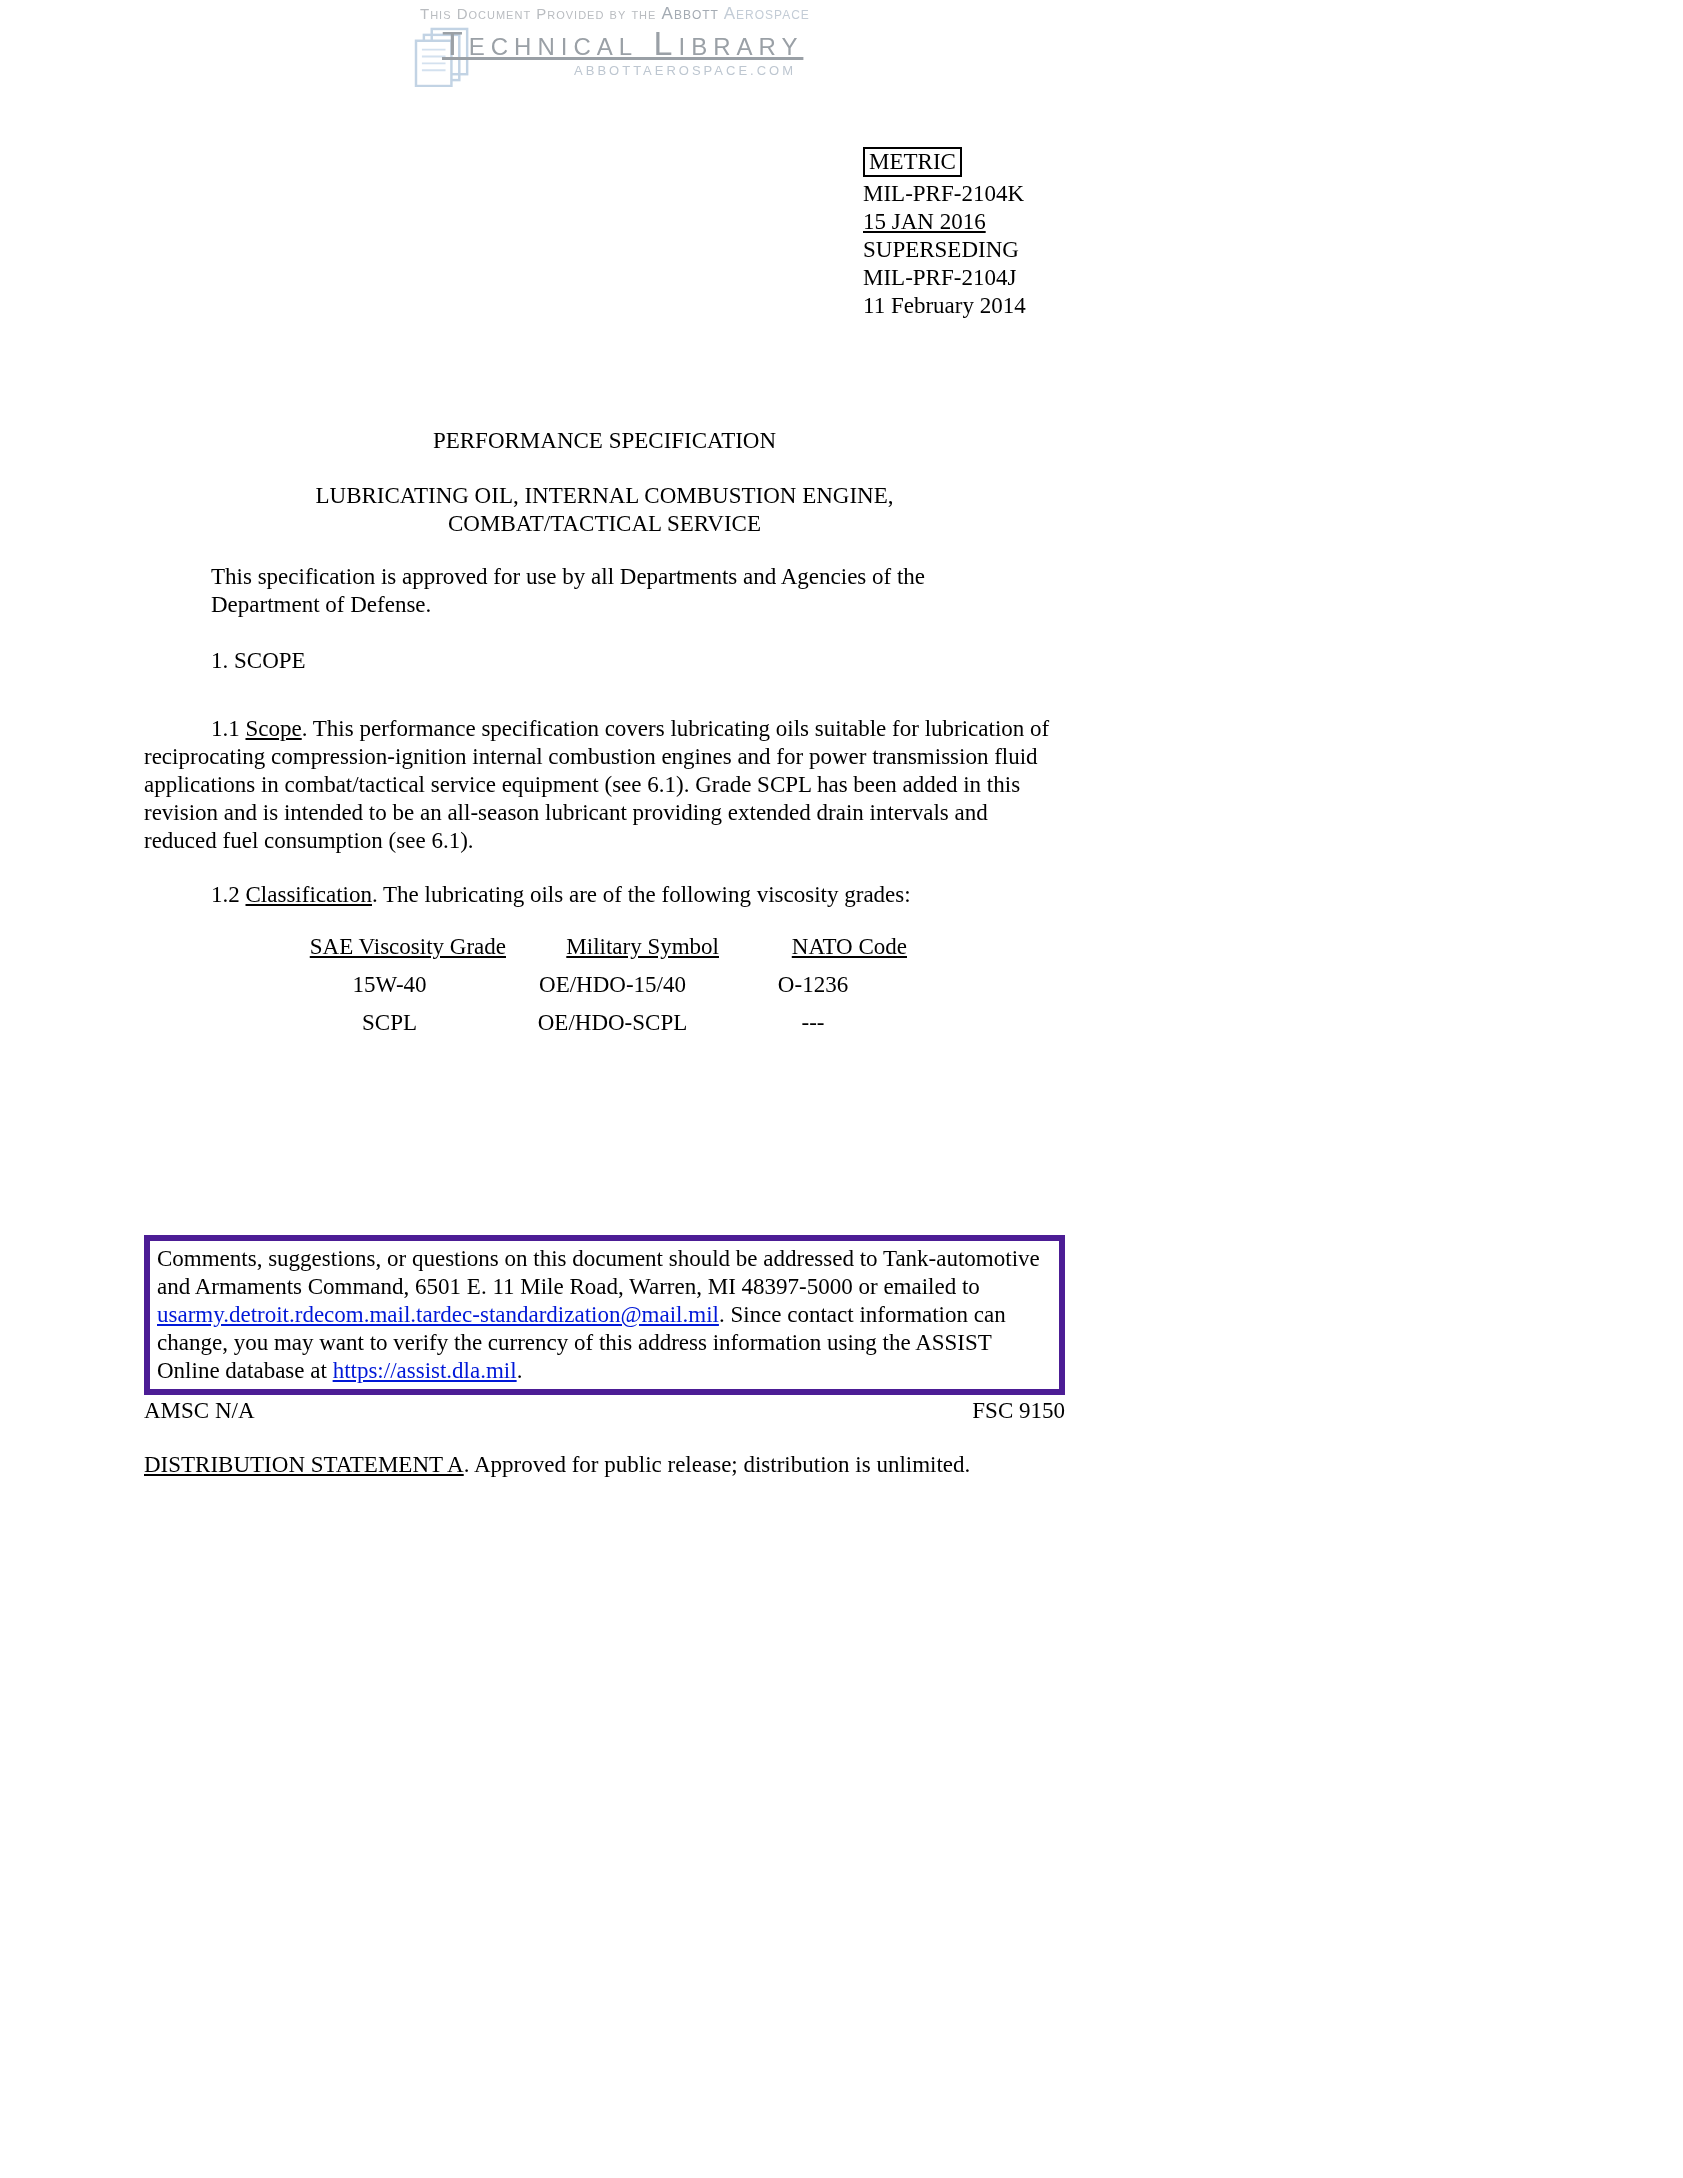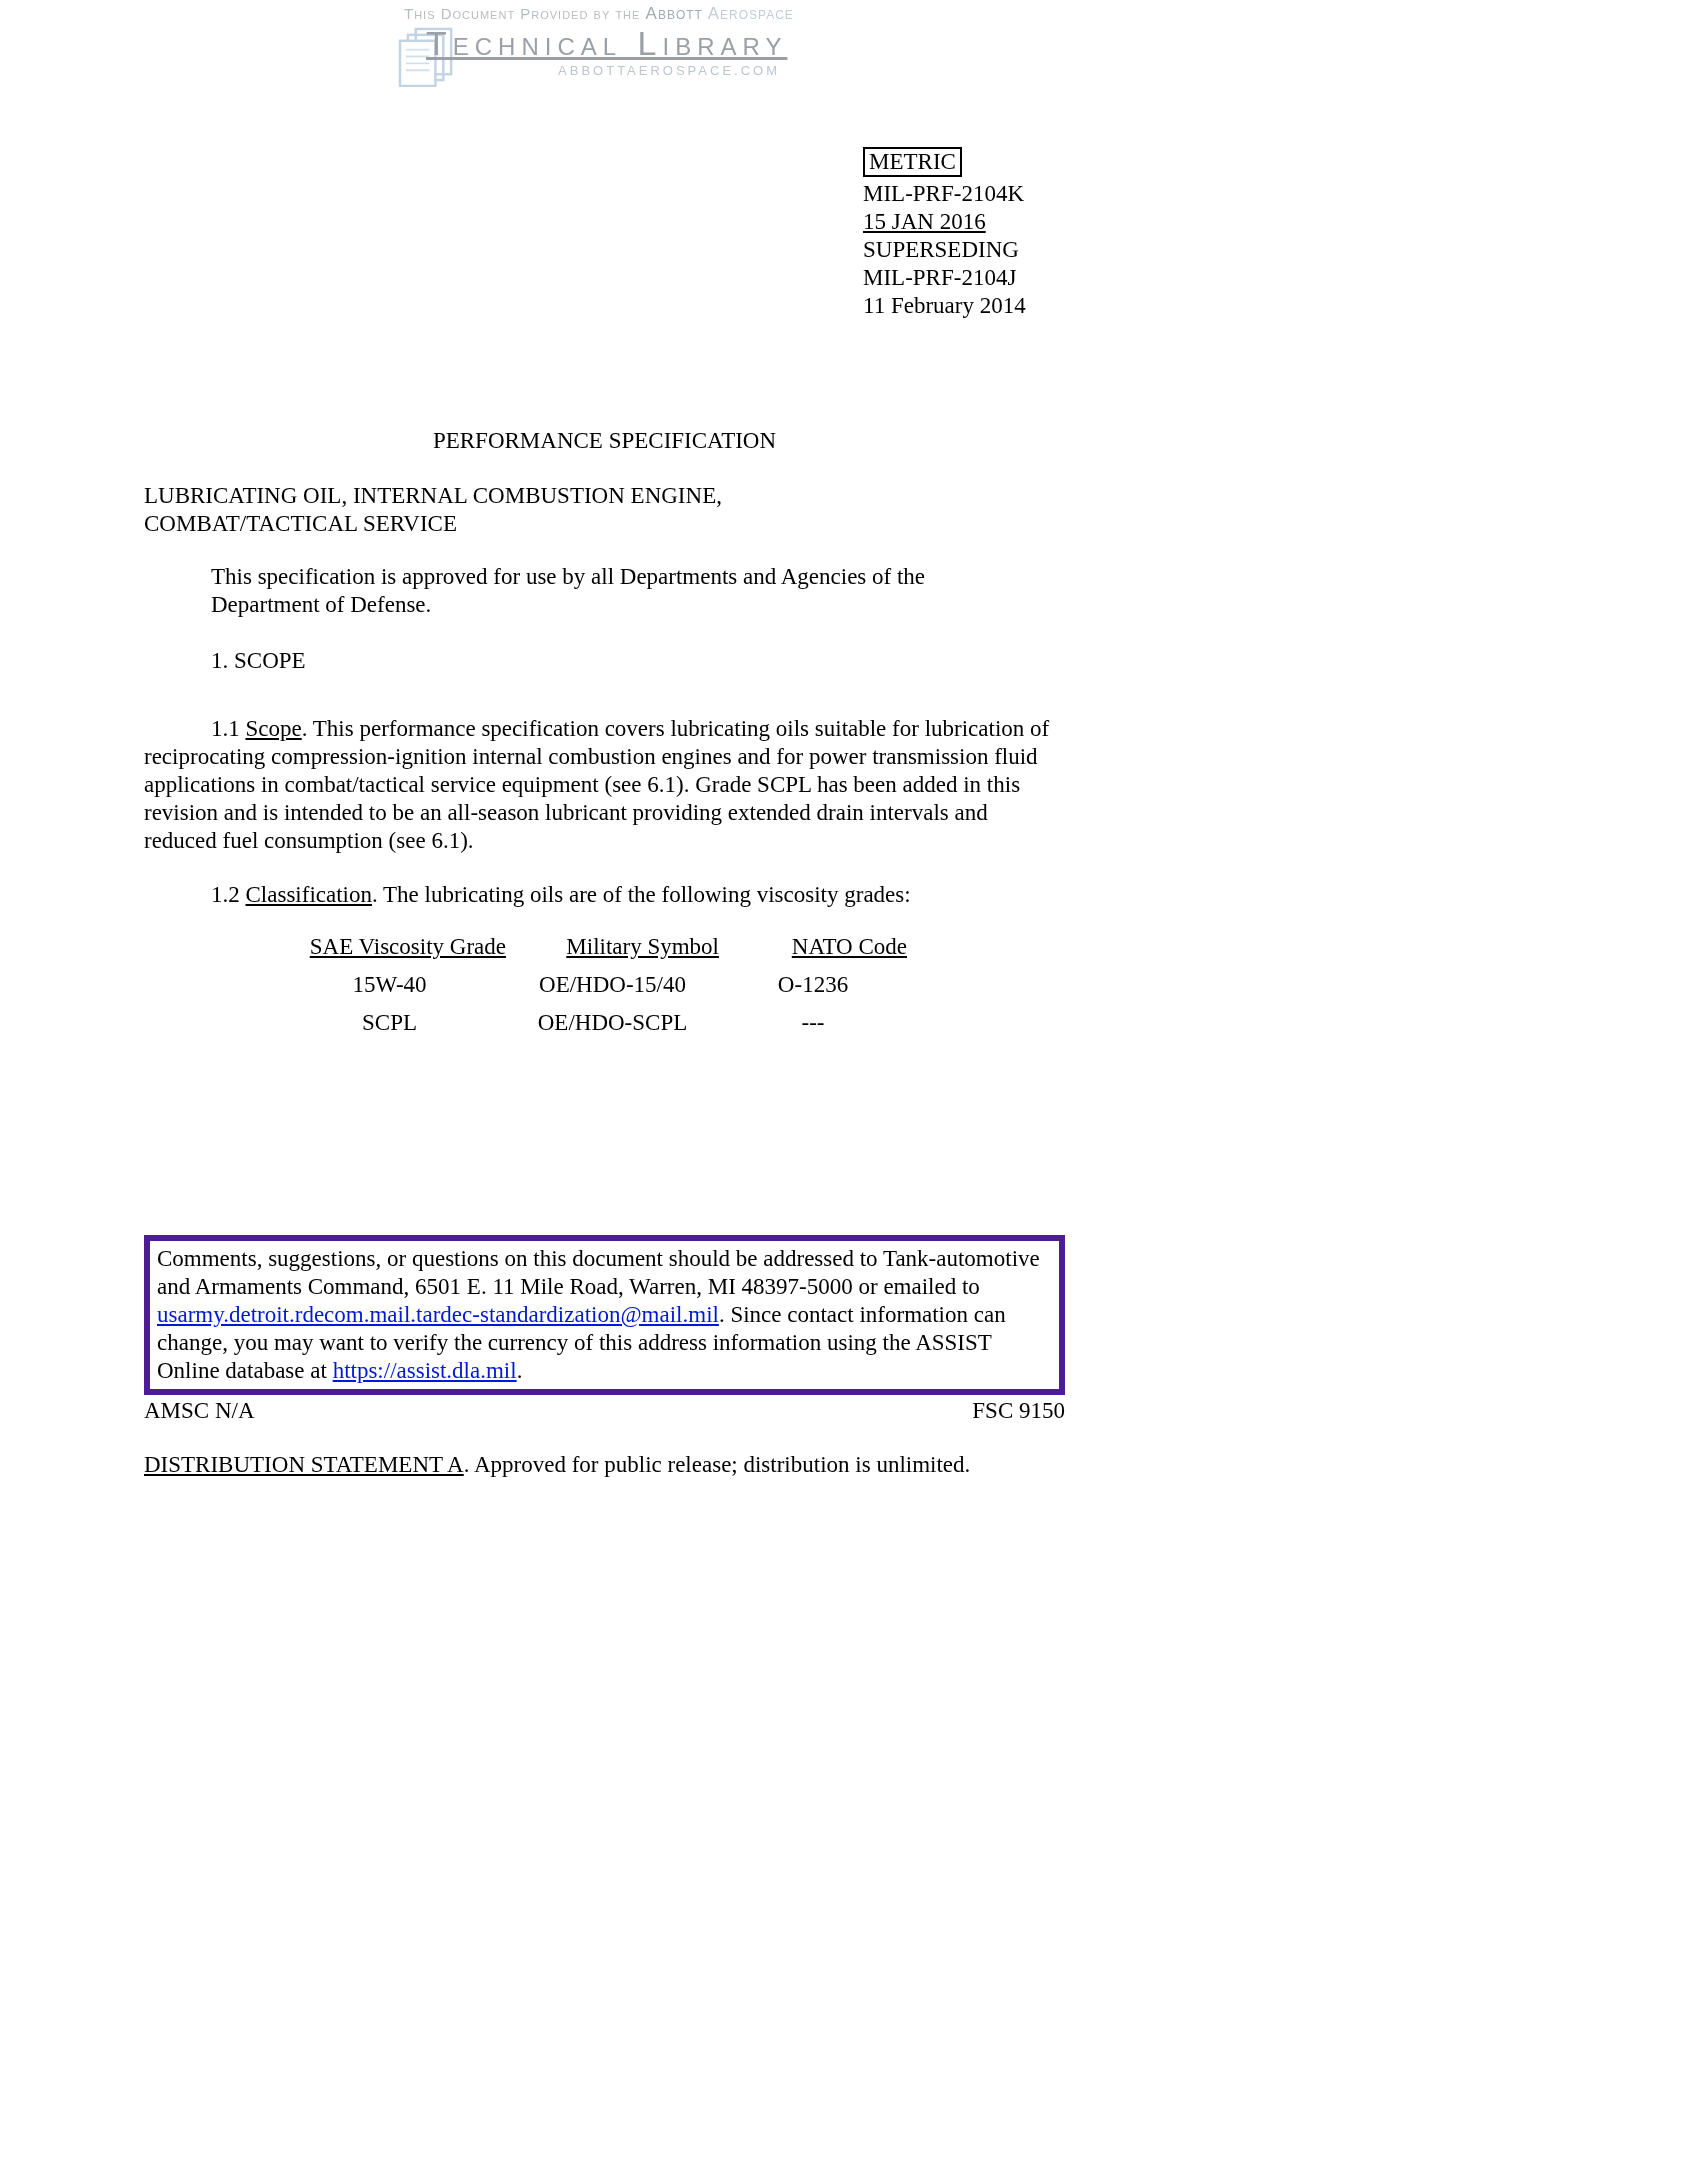--- a/index.html
+++ b/index.html
@@ -4,39 +4,39 @@
 <style>
   * { margin:0; padding:0; box-sizing:border-box; }
   html,body { background:#ffffff; }
   body {
     width:1683px; height:2178px; position:relative;
     font-family:"Liberation Serif", serif; color:#000;
   }
   .page { position:absolute; inset:0; background:#fff; overflow:hidden; }
 
   
-  .watermark { position:absolute; top:4px; left:404px; width:378px; font-family:"Liberation Sans", sans-serif; }
+  .watermark { position:absolute; top:4px; left:420px; width:378px; font-family:"Liberation Sans", sans-serif; }
   .wm-line1 { font-variant:small-caps; font-size:15px; letter-spacing:1px; color:#b9bcc0; white-space:nowrap; }
   .wm-brand1 { color:#a4abb3; font-size:17px; letter-spacing:1px; }
   .wm-brand2 { color:#c3ccd6; font-size:17px; letter-spacing:1px; }
   .wm-main { position:relative; margin-top:0px; padding-left:22px; }
   .wm-icon { position:absolute; left:-6px; top:2px; z-index:0; opacity:.9; }
   .wm-library { position:relative; z-index:1; font-variant:small-caps; font-size:34px; letter-spacing:6px; color:#9aa0a6; font-weight:400; white-space:nowrap;text-decoration:underline; }
   .wm-url { margin-top:0px; font-size:13px; letter-spacing:3px; color:#bdc6d0; text-align:right; padding-right:2px; }
 
   
   .content { position:absolute; left:144px; top:8px; width:921px; font-size:23px; line-height:28px; }
 
   .header-block { margin:139px 0 0 719px; }
   .metric-box { display:inline-block; border:2px solid #000; padding:0 4px; line-height:26px; margin-bottom:3px; }
   .hdr-line { white-space:nowrap; }
   .u { text-decoration:underline; }
 
   .title-heading { margin-top:107px; text-align:center; }
-  .title-subject { margin-top:27px; }
+  .title-subject { margin-top:27px; text-align:center; }
 
   .approval { margin-top:25px; margin-left:67px; width:770px; }
 
   .scope-heading { margin-top:28px; margin-left:67px; }
 
   .body-para { margin-top:40px; text-indent:67px; text-align:left; }
   .para-1-2 { margin-top:26px; }
 
   .class-table { margin-top:24px; margin-left:129px; border-collapse:collapse; }
   .class-table th { font-weight:normal; text-align:right; line-height:28px; padding:0 0 0 0; }

